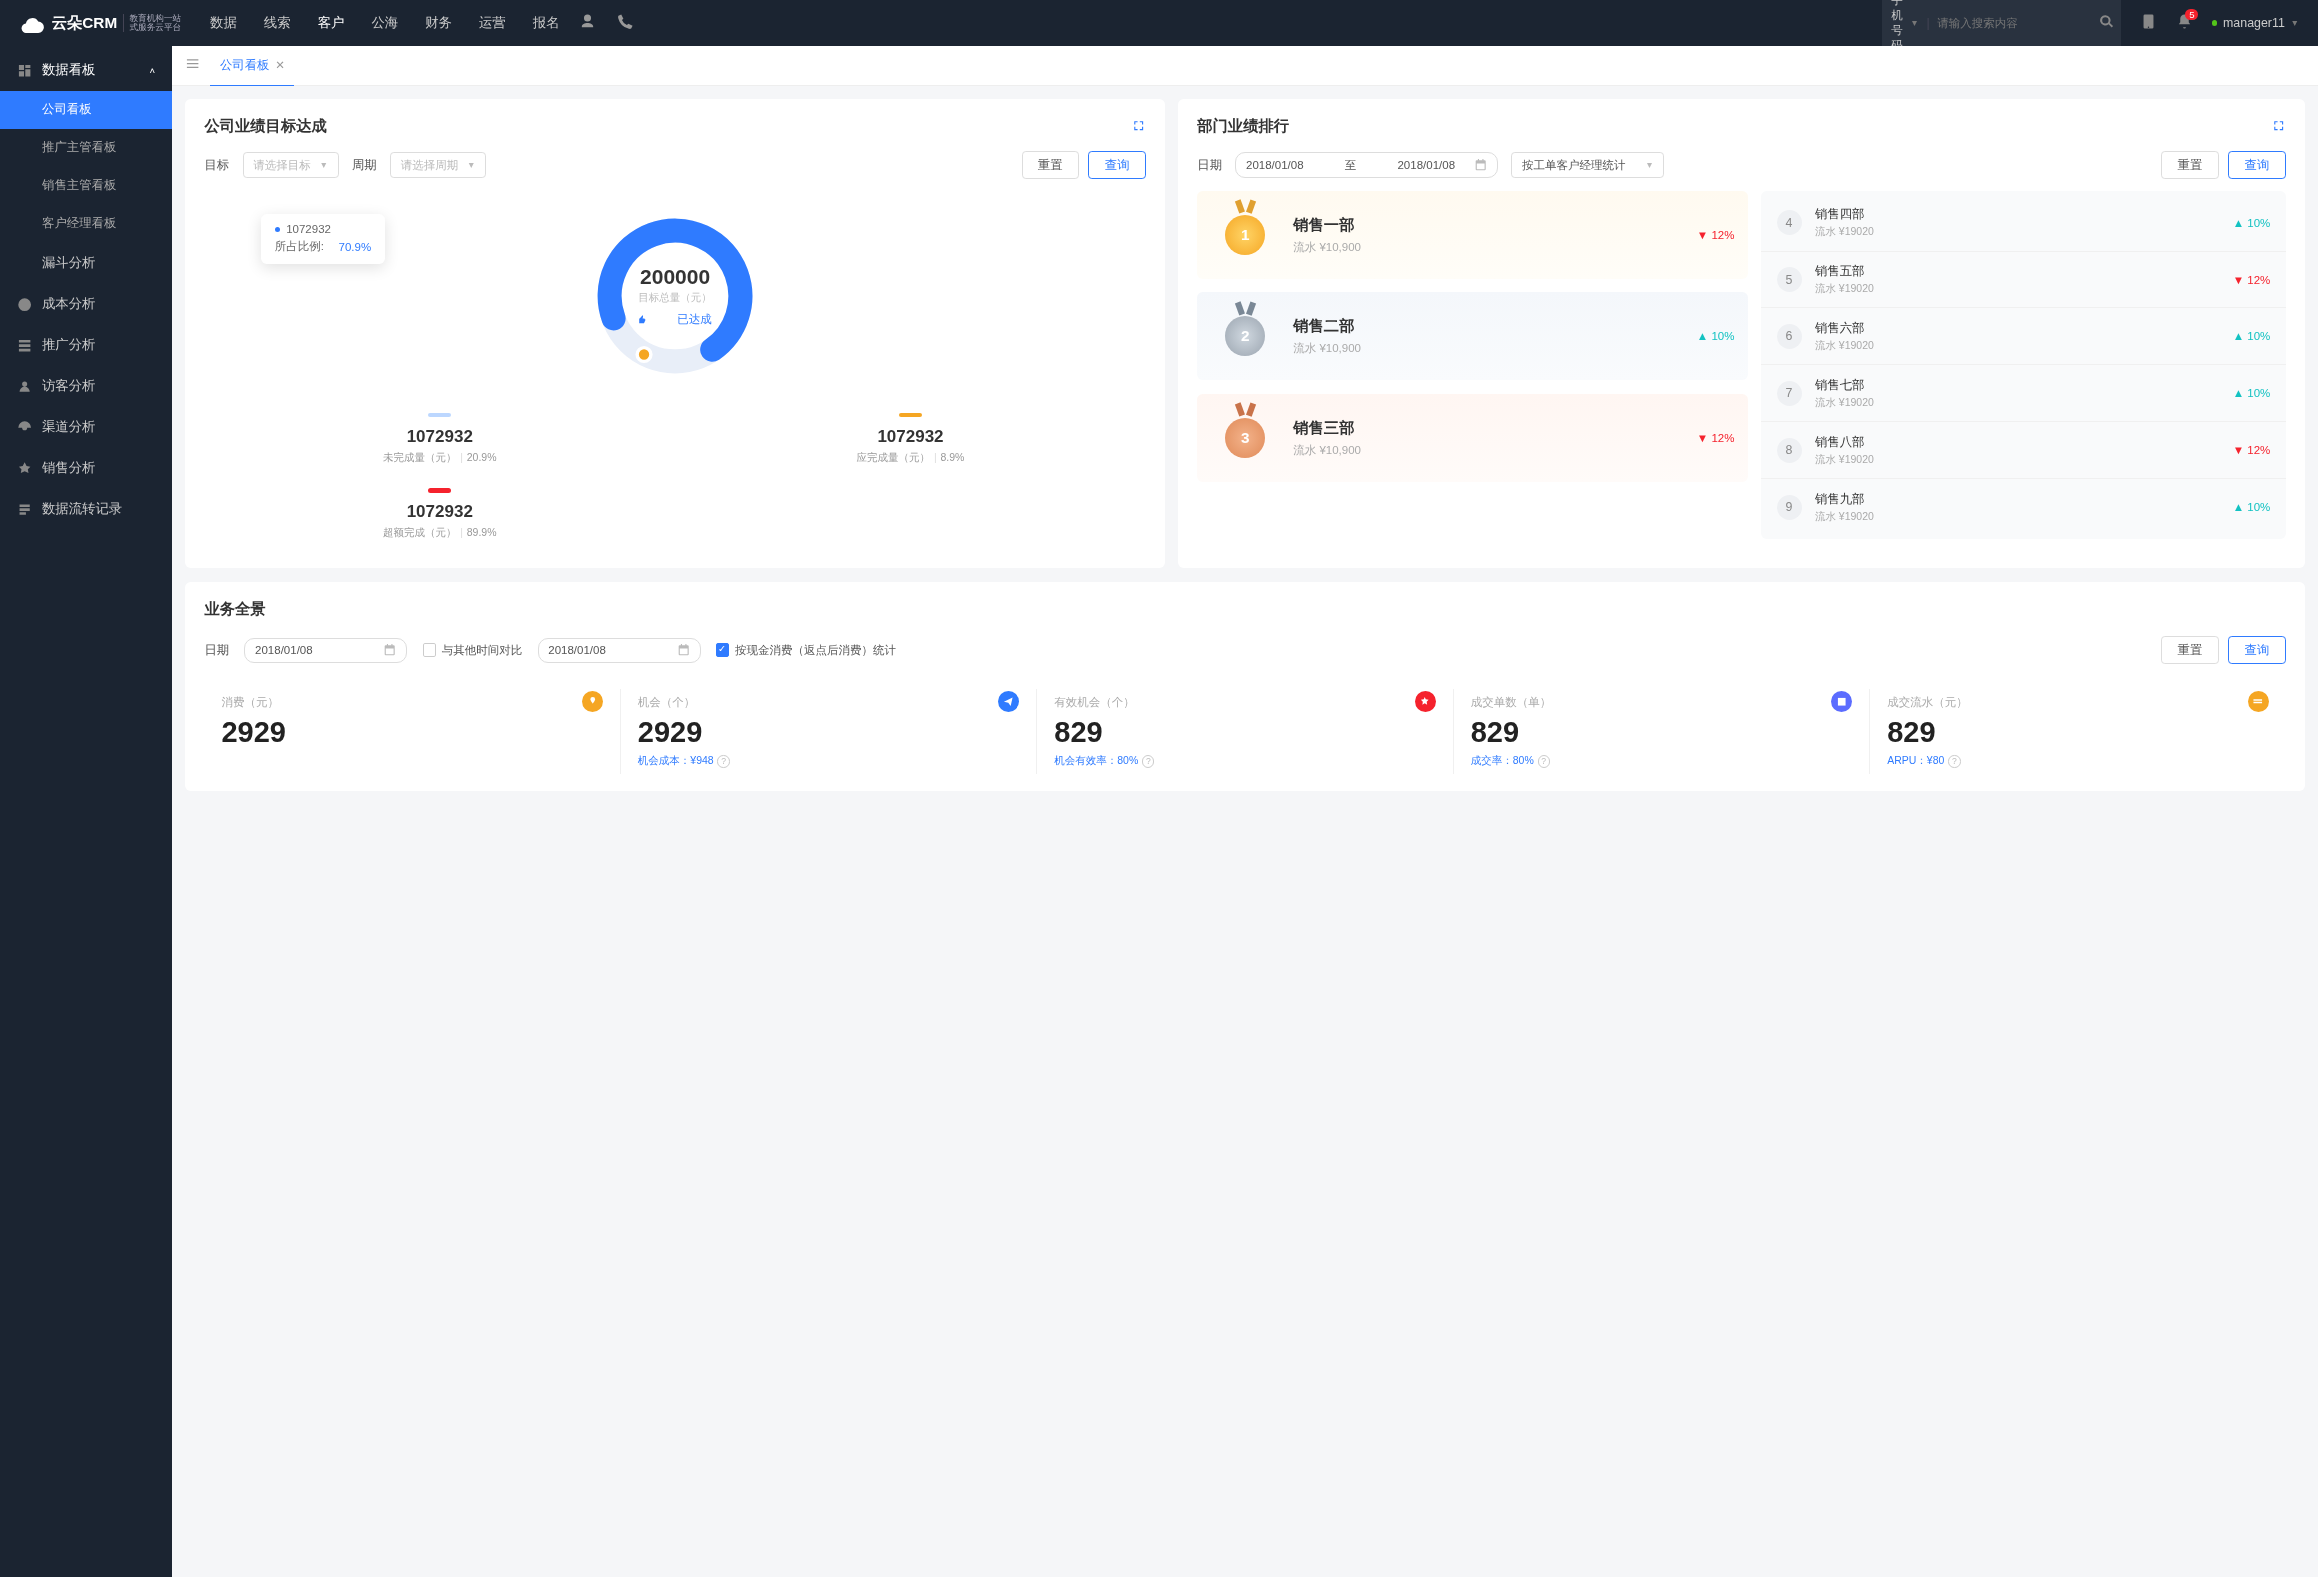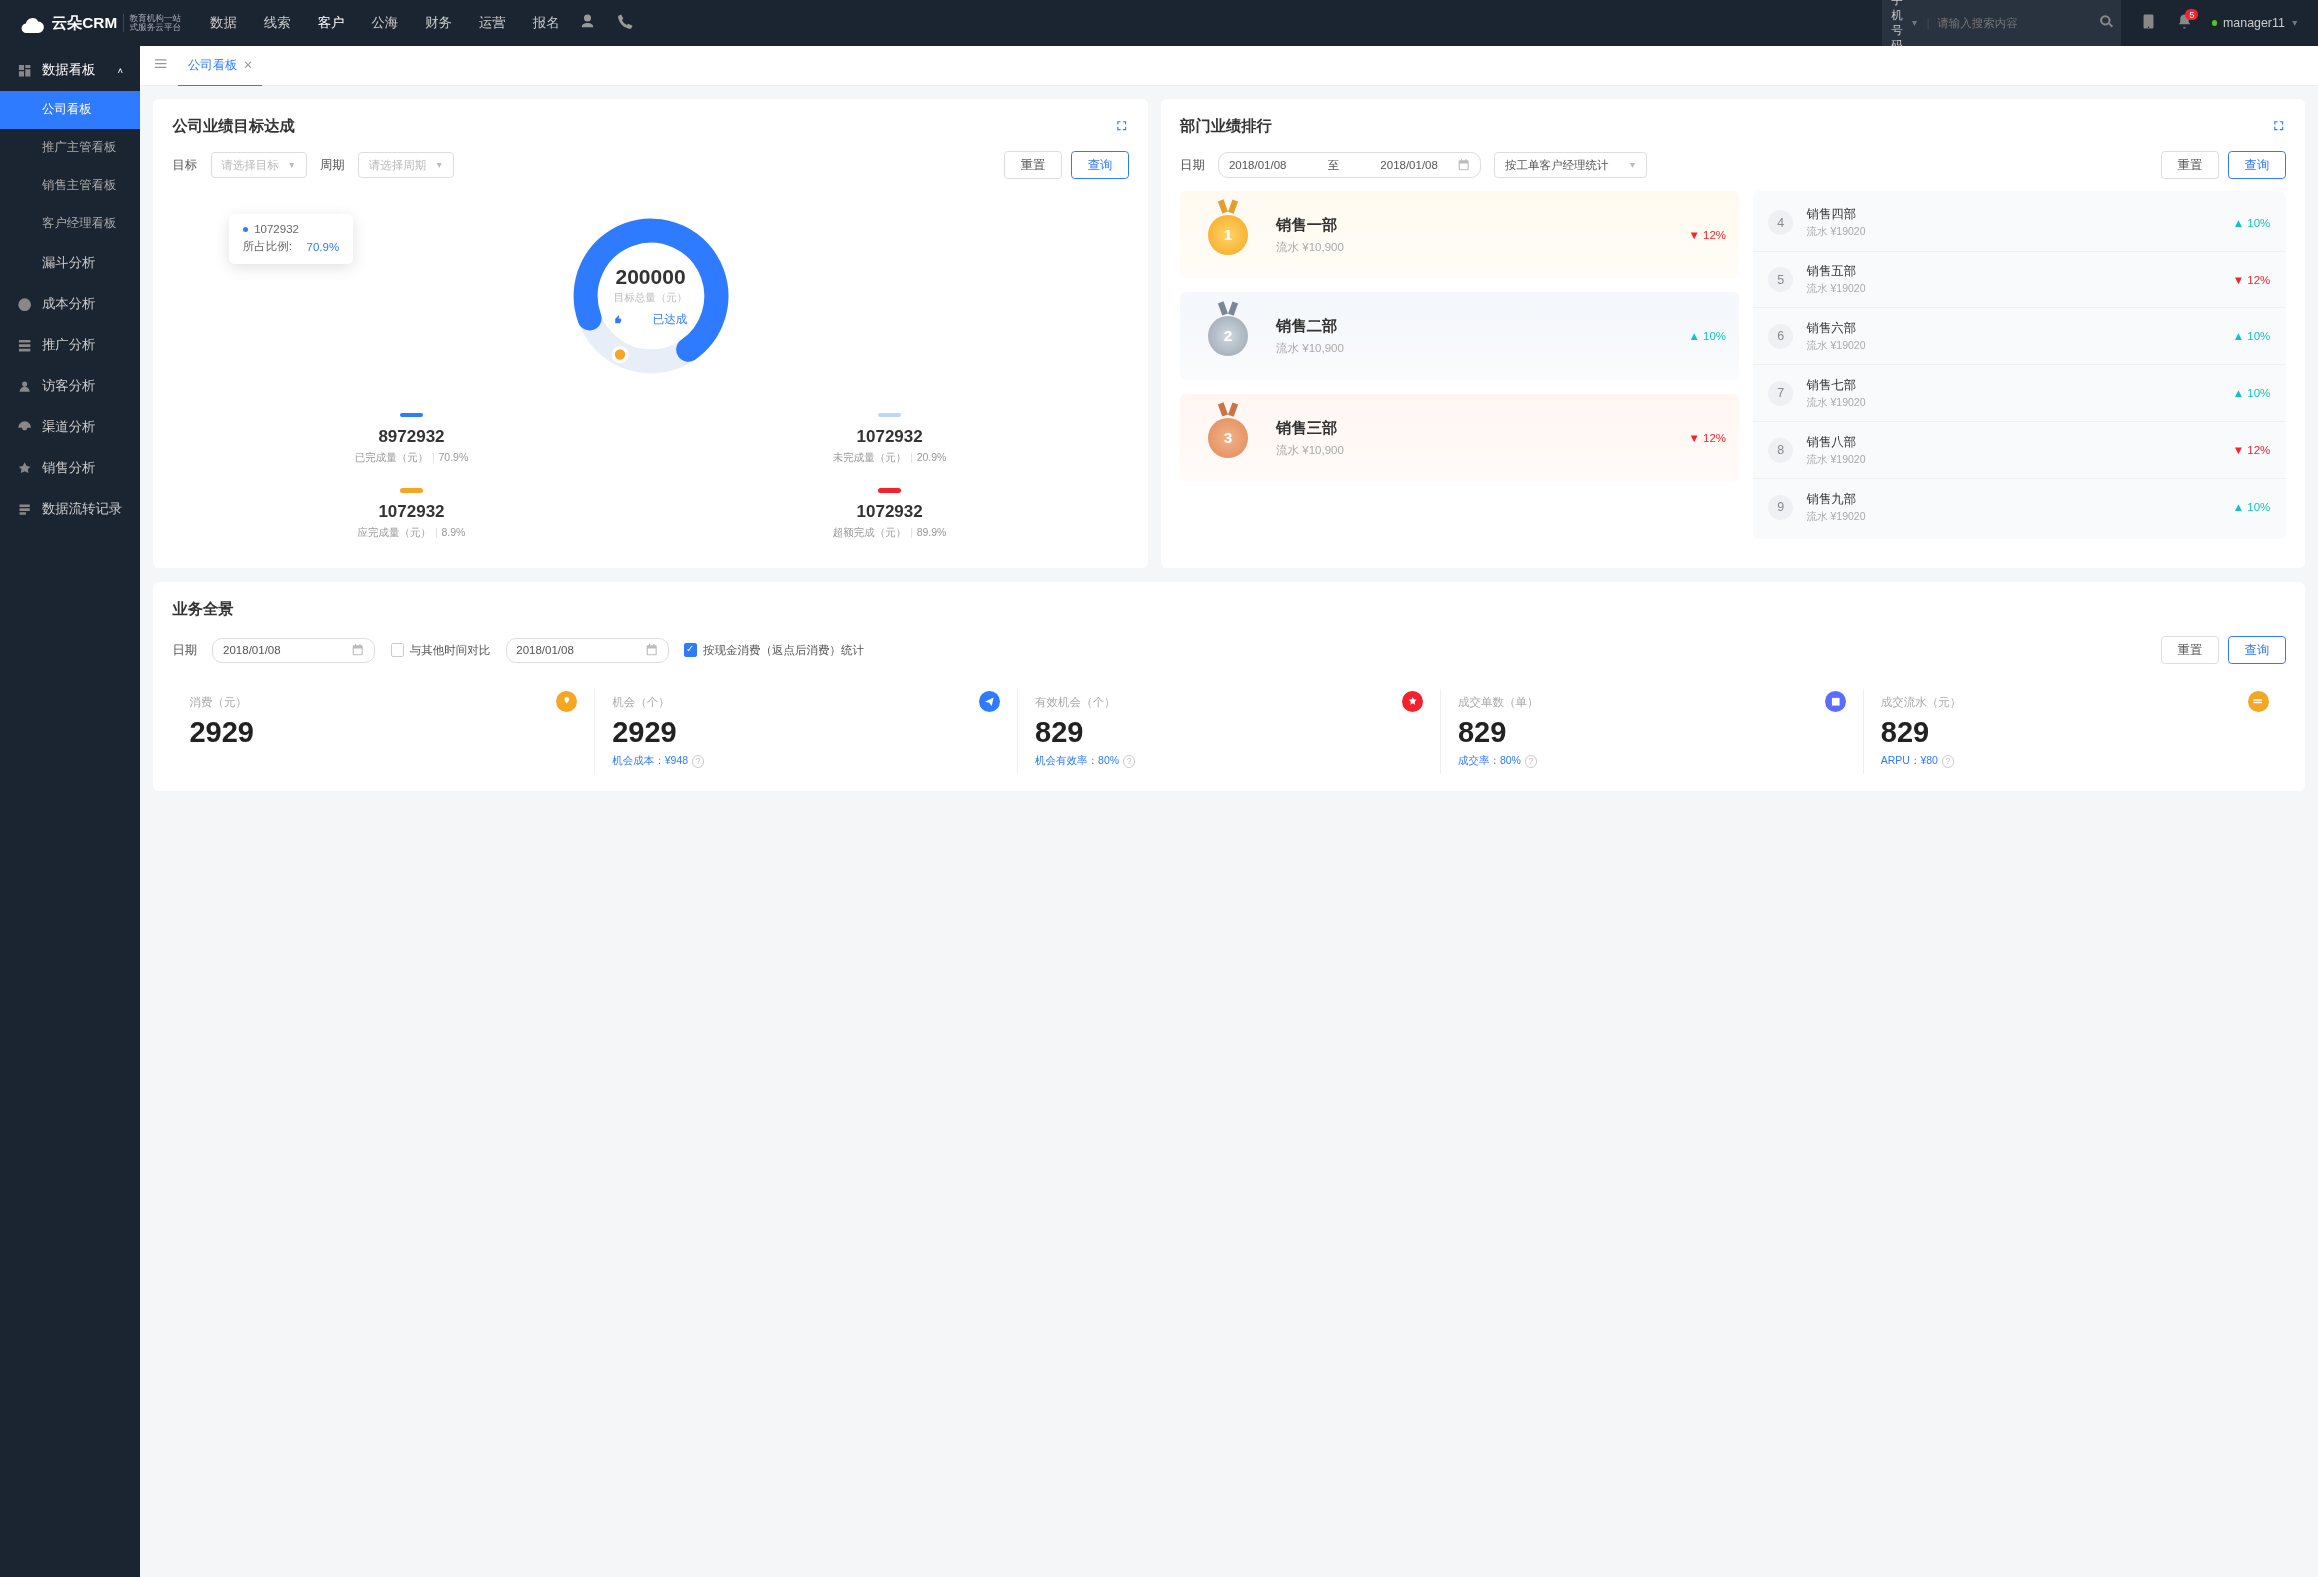--- a/index.html
+++ b/index.html
@@ -16,21 +16,21 @@
 .search { margin-left:auto; display:flex; align-items:center; gap:7.6px; background:#29323f; border-radius:3.8px; padding:3.8px 9.6px; width:239px;}
 .search input { background:transparent; border:none; color:#ccc; font-size:11.5px; outline:none; flex:1;}
 .search svg { width:15.3px; height:15.3px; fill:#888;}
 .right-icons { display:flex; align-items:center; gap:19px; margin-left:19px;}
 .right-icons svg { width:17px; height:17px; fill:#888;}
 .badge-bell { position:relative;}
 .badge-bell .dot{ position:absolute; top:-3.8px; right:-5.7px; background:#f5222d; color:#fff; border-radius:7.6px; font-size:9.6px; padding:0 3.8px;}
 .user { display:flex; align-items:center; gap:5.7px; color:#ccc; font-size:12.4px;}
 .user .status-dot{ width:5.7px; height:5.7px; background:#52c41a; border-radius:50%;}
 .layout { display:flex; }
-.sidebar { width:140px; background:#1b2431; min-height:calc(100vh - 46px); color:#ccc; padding-top:3.8px;}
+.sidebar { width:172px; background:#1b2431; min-height:calc(100vh - 46px); color:#ccc; padding-top:3.8px;}
 .side-item { display:flex; align-items:center; gap:9.6px; padding:11.5px 17px; cursor:pointer; font-size:13.4px;}
 .side-item svg{ width:15.3px; height:15.3px; fill:#888;}
 .side-item .chev { margin-left:auto; }
 .side-item.parent { color:#fff;}
 .side-sub { padding-left:42px; font-size:12.4px; color:#aaa; cursor:pointer; height:38px; display:flex; align-items:center;}
 .side-sub.active { background:#2f7bff; color:#fff;}
 .content { flex:1; padding:0; }
 .tabs-bar { background:#fff; height:40px; display:flex; align-items:center; padding:0 13.4px; border-bottom:1px solid #eee; gap:9.6px;}
 .burger svg{ width:15.3px; height:15.3px; fill:#999;}
 .tab { display:flex; align-items:center; gap:5.7px; padding:0 9.6px; height:40px; border-bottom:1.9px solid #2f7bff; color:#2f7bff; font-size:12.4px;}
@@ -280,25 +280,20 @@
                   <svg viewBox="0 0 24 24">
                     <path d="M2 20h4V10H2zm12-8a2 2 0 00-2-2h-3l1-4V4l-1-1-6 7v10h9l3-7v-1z"></path>
                   </svg>
                   <span>已达成</span>
                 </div>
             </div>
           </div>
         </div>
         <div class="metrics" id="target-metrics">
             <div class="metric">
-              <div class="bar" style="background:#2f7bff"></div>
-              <div class="val">8972932</div>
-              <div class="desc">已完成量（元）<span class="sep">|</span>70.9%</div>
-            </div>
-            <div class="metric">
               <div class="bar" style="background:#bcd7ff"></div>
               <div class="val">1072932</div>
               <div class="desc">未完成量（元）<span class="sep">|</span>20.9%</div>
             </div>
             <div class="metric">
               <div class="bar" style="background:#f5a623"></div>
               <div class="val">1072932</div>
               <div class="desc">应完成量（元）<span class="sep">|</span>8.9%</div>
             </div>
             <div class="metric">

